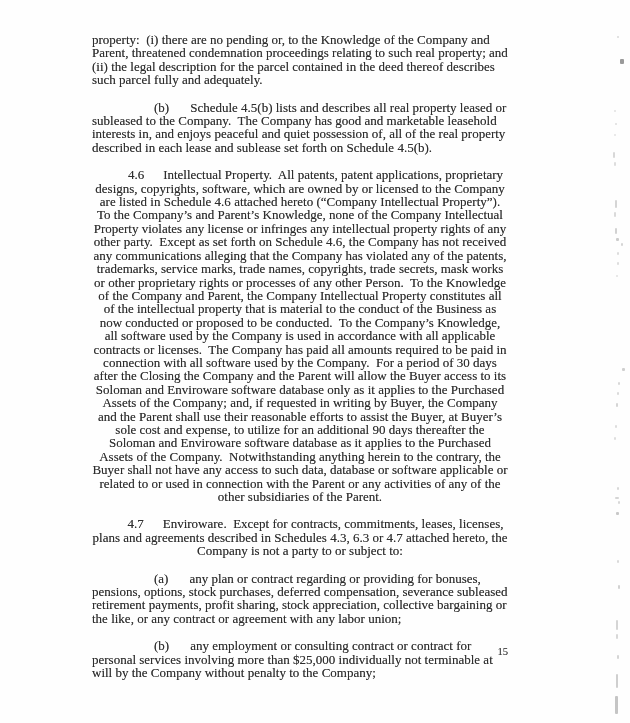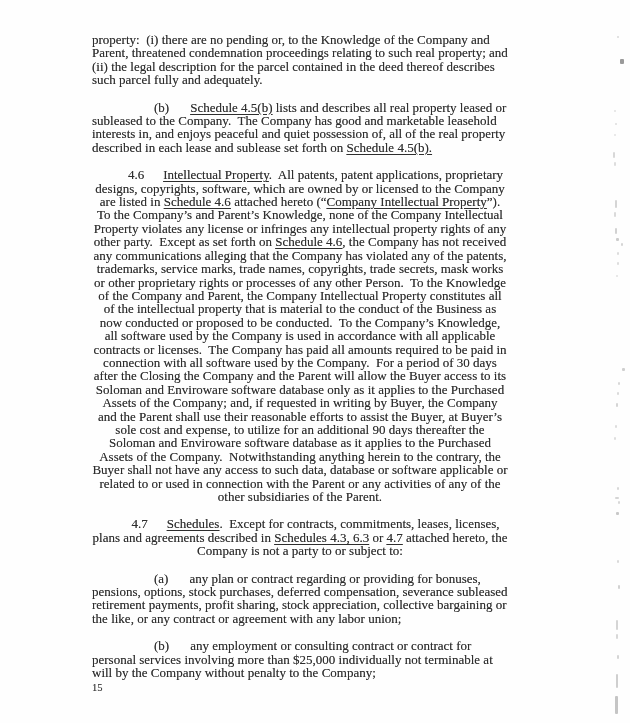--- a/index.html
+++ b/index.html
@@ -22,49 +22,49 @@
     text-align: left;
   }
   .para {
     margin: 0 0 14px 0;
     white-space: pre-wrap;
     text-shadow: 0 0 0.4px rgba(46,46,46,0.55);
   }
   .para:last-child { margin-bottom: 7px; }
   .indent-section { text-indent: 31px; text-align: center; }
   .indent-sub { text-indent: 62px; }
-  .u { text-decoration: underline; text-underline-offset: 1.5px; }
+  .u { text-underline-offset: 1.5px; }
   .tab { display: inline-block; }
   .footer {
     position: absolute;
     left: 92px;
-    top: 681px;
+    top: 645px;
     width: 416px;
-    text-align: left;
+    text-align: right;
     font-size: 10.6px;
     line-height: 13px;
     color: #3a3a3a;
     text-shadow: 0 0 0.4px rgba(46,46,46,0.5);
   }
   .artifacts span { position: absolute; display: block; border-radius: 1px; }
 </style>
 </head>
 <body>
 
 <div class="page">
 
   <div class="body-text">
 
     <p class="para"><span>property:  (i) there are no pending or, to the Knowledge of the Company and Parent, threatened condemnation proceedings relating to such real property; and (ii) the legal description for the parcel contained in the deed thereof describes such parcel fully and adequately.</span></p>
 
     <p class="para indent-sub"><span>(b)</span><span class="tab" style="width: 21px;"></span><span class="u">Schedule 4.5(b)</span><span> lists and describes all real property leased or subleased to the Company.  The Company has good and marketable leasehold interests in, and enjoys peaceful and quiet possession of, all of the real property described in each lease and sublease set forth on </span><span class="u">Schedule 4.5(b).</span></p>
 
     <p class="para indent-section"><span>4.6</span><span class="tab" style="width: 19px;"></span><span class="u">Intellectual Property</span><span>.  All patents, patent applications, proprietary designs, copyrights, software, which are owned by or licensed to the Company are listed in </span><span class="u">Schedule 4.6</span><span> attached hereto (“</span><span class="u">Company Intellectual Property</span><span>”).  To the Company’s and Parent’s Knowledge, none of the Company Intellectual Property violates any license or infringes any intellectual property rights of any other party.  Except as set forth on </span><span class="u">Schedule 4.6</span><span>, the Company has not received any communications alleging that the Company has violated any of the patents, trademarks, service marks, trade names, copyrights, trade secrets, mask works or other proprietary rights or processes of any other Person.  To the Knowledge of the Company and Parent, the Company Intellectual Property constitutes all of the intellectual property that is material to the conduct of the Business as now conducted or proposed to be conducted.  To the Company’s Knowledge, all software used by the Company is used in accordance with all applicable contracts or licenses.  The Company has paid all amounts required to be paid in connection with all software used by the Company.  For a period of 30 days after the Closing the Company and the Parent will allow the Buyer access to its Soloman and Enviroware software database only as it applies to the Purchased Assets of the Company; and, if requested in writing by Buyer, the Company and the Parent shall use their reasonable efforts to assist the Buyer, at Buyer’s sole cost and expense, to utilize for an additional 90 days thereafter the Soloman and Enviroware software database as it applies to the Purchased Assets of the Company.  Notwithstanding anything herein to the contrary, the Buyer shall not have any access to such data, database or software applicable or related to or used in connection with the Parent or any activities of any of the other subsidiaries of the Parent.</span></p>
 
-    <p class="para indent-section"><span>4.7</span><span class="tab" style="width: 19px;"></span><span class="u">Schedules</span><span>.  Except for contracts, commitments, leases, licenses, plans and agreements described in </span><span class="u">Schedules 4.3, 6.3</span><span> or </span><span class="u">4.7</span><span> attached hereto, the Company is not a party to or subject to:</span></p>
+    <p class="para indent-section"><span>4.7</span><span class="tab" style="width: 19px;"></span><span class="u">Enviroware</span><span>.  Except for contracts, commitments, leases, licenses, plans and agreements described in </span><span class="u">Schedules 4.3, 6.3</span><span> or </span><span class="u">4.7</span><span> attached hereto, the Company is not a party to or subject to:</span></p>
 
     <p class="para indent-sub"><span>(a)</span><span class="tab" style="width: 21px;"></span><span>any plan or contract regarding or providing for bonuses, pensions, options, stock purchases, deferred compensation, severance subleased retirement payments, profit sharing, stock appreciation, collective bargaining or the like, or any contract or agreement with any labor union;</span></p>
 
     <p class="para indent-sub"><span>(b)</span><span class="tab" style="width: 21px;"></span><span>any employment or consulting contract or contract for personal services involving more than $25,000 individually not terminable at will by the Company without penalty to the Company;</span></p>
 
   </div>
 
   <div class="footer">15</div>
 
   <div class="artifacts">

